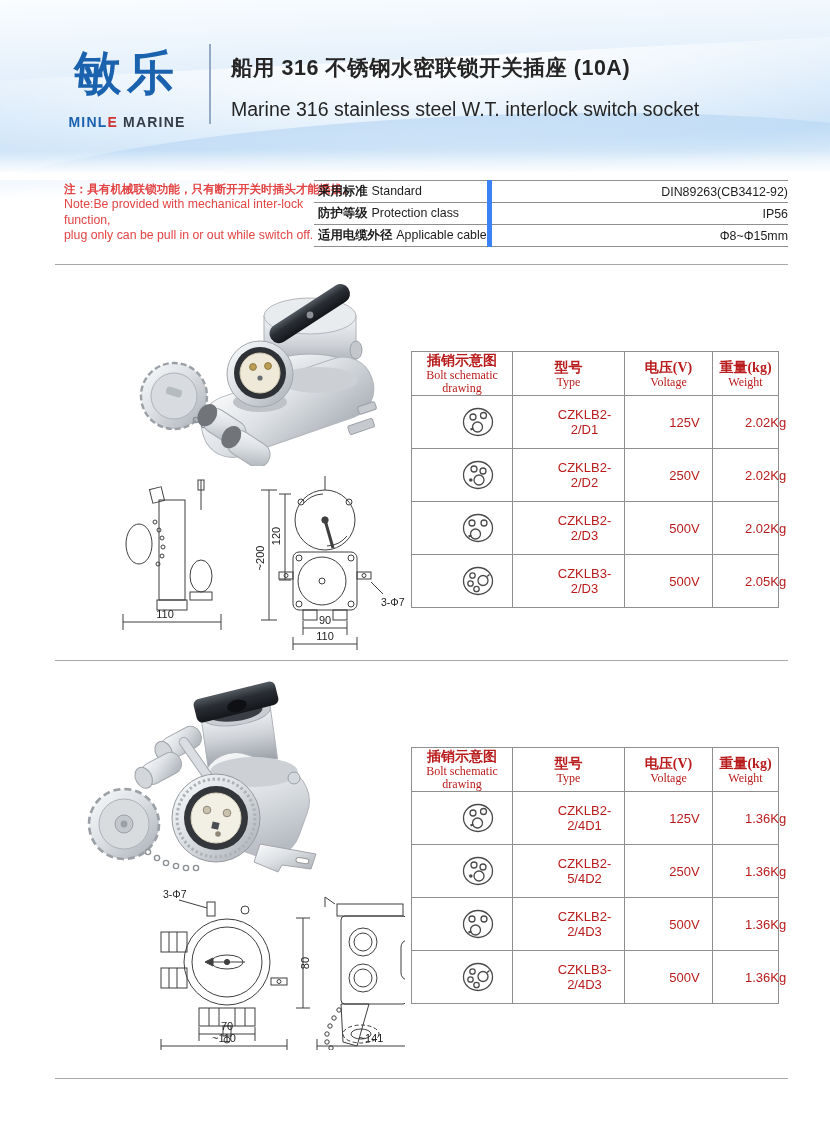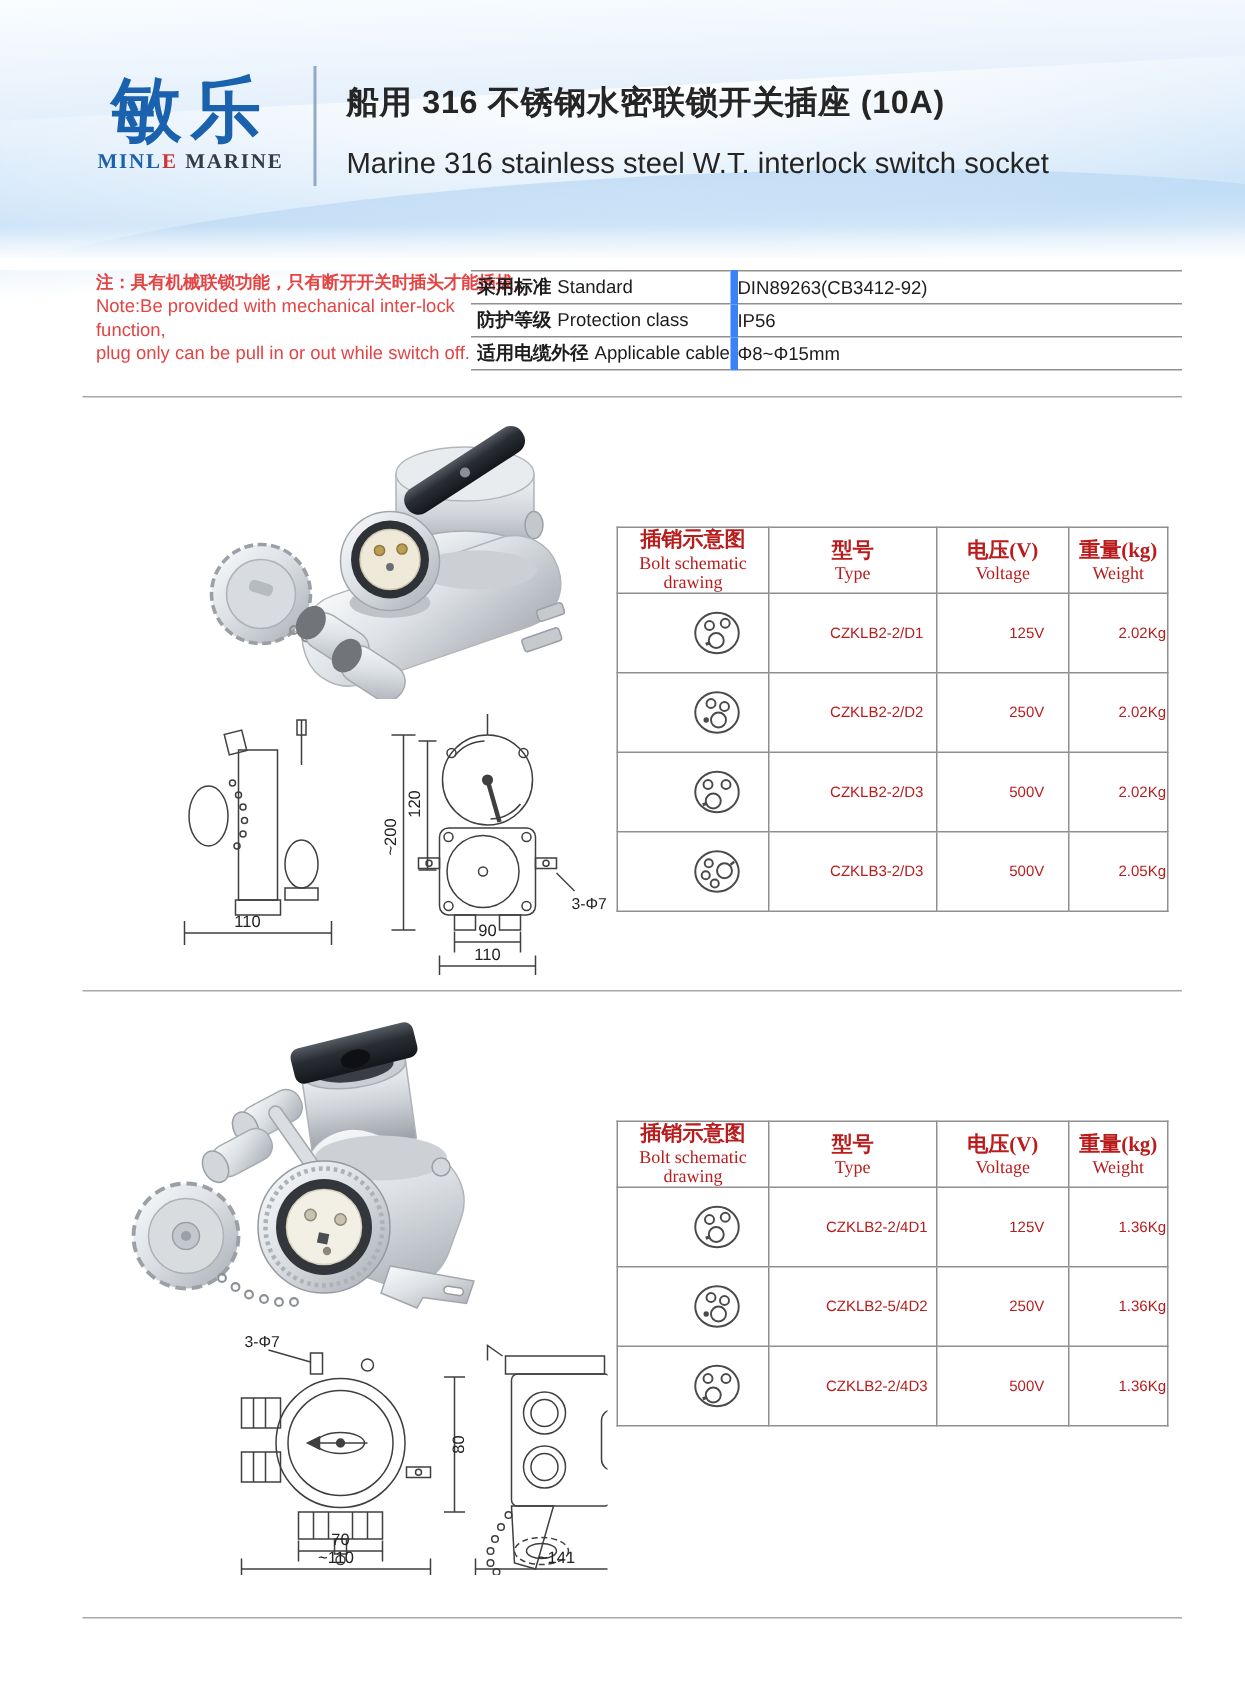--- a/index.html
+++ b/index.html
@@ -14,50 +14,50 @@
     transform:rotate(-3deg);}
   .wave2{position:absolute;top:116px;left:-60px;width:1050px;height:80px;
     background:linear-gradient(180deg,rgba(166,204,240,.5),rgba(255,255,255,0) 80%);
     border-radius:50% 50% 0 0/100% 100% 0 0;transform:rotate(-2.5deg);}
   .header-fade{position:absolute;top:150px;left:0;width:830px;height:30px;
     background:linear-gradient(180deg,rgba(255,255,255,0),#fff 85%);}
 
   
   .logo{position:absolute;left:52px;top:48px;width:150px;text-align:center;}
   .logo-cn{font-size:47px;line-height:50px;font-weight:bold;color:#1a61ae;letter-spacing:6px;}
-  .logo-en{margin-top:3px;font-size:14px;font-weight:bold;letter-spacing:1.2px;white-space:nowrap;font-family:Liberation Serif, serif;}
+  .logo-en{margin-top:16px;font-size:14px;font-weight:bold;letter-spacing:1.2px;white-space:nowrap;}
   .logo-en .b{color:#1a61ae}.logo-en .r{color:#cf3434}.logo-en .d{color:#343c48;margin-left:5px}
   .logo-divider{position:absolute;left:209px;top:44px;width:2px;height:80px;background:#93a9c4;}
 
   
   .title-cn{position:absolute;left:231px;top:53px;font-size:21.5px;font-weight:600;color:#252525;letter-spacing:.5px;}
   .title-en{position:absolute;left:231px;top:86px;font-size:19.5px;font-weight:400;color:#252525;margin-top:12px;}
 
   
   .note{position:absolute;left:64px;top:181px;width:280px;color:#e34444;}
   .note-cn{font-size:11.6px;font-weight:bold;white-space:nowrap;line-height:16px;}
   .note-en{font-size:12.3px;line-height:15.5px;}
 
   
   .specs{position:absolute;left:314px;top:180px;width:474px;border-collapse:collapse;}
   .specs td{border-top:1px solid #8f8f8f;border-bottom:1px solid #8f8f8f;height:21px;
     font-size:12.4px;color:#1d1d1d;padding:0;}
   .specs td.lbl{border-right:5px solid #3b82f6;padding-left:4px;width:158px;white-space:nowrap;}
-  .specs td.val{text-align:left;}
+  .specs td.val{text-align:right;}
   .specs .cn{font-weight:bold;margin-right:4px;}
 
   
   .hr{position:absolute;left:55px;width:733px;border-top:1.5px solid #a8a8a8;height:0;}
 
   
   .ptable{position:absolute;left:411px;width:363px;border-collapse:collapse;text-align:center;color:#b91c1c;
     table-layout:fixed;}
   .ptable th,.ptable td{border:1px solid #8f8f8f;padding:0;}
   .ptable th{height:40px;font-family:"Liberation Serif",serif;}
-  .ptable td{height:52px;font-size:10px;font-family:"Liberation Sans",sans-serif;padding-left:32px;}
+  .ptable td{height:52px;font-size:13px;font-family:"Liberation Sans",sans-serif;padding-left:32px;}
   .hcn{font-size:14px;font-weight:bold;line-height:17px;}
   .hen{font-size:12px;font-weight:normal;line-height:13px;}
   .c0{width:100px}.c1{width:111px}.c2{width:87px}.c3{width:65px}
   .pinicon{width:36px;height:32px;vertical-align:middle;}
 
   svg text{font-family:"Liberation Sans",sans-serif;}
   .dimtxt{font-size:11px;fill:#222;}
   .dimtxt-s{font-size:10.5px;fill:#222;}
 </style>
 </head>
@@ -526,16 +526,24 @@
       <td>1.36Kg</td>
     </tr>
     <tr>
       <td><svg class="pinicon" viewBox="0 0 36 32">
               <use href="#pinC"></use>
             </svg></td>
       <td>CZKLB2-2/4D3</td>
       <td>500V</td>
       <td>1.36Kg</td>
     </tr>
+    <tr>
+      <td><svg class="pinicon" viewBox="0 0 36 32">
+              <use href="#pinD"></use>
+            </svg></td>
+      <td>CZKLB3-2/4D3</td>
+      <td>500V</td>
+      <td>1.36Kg</td>
+    </tr>
   </tbody>
     </table>
 
 </div>
 
 </body></html>

